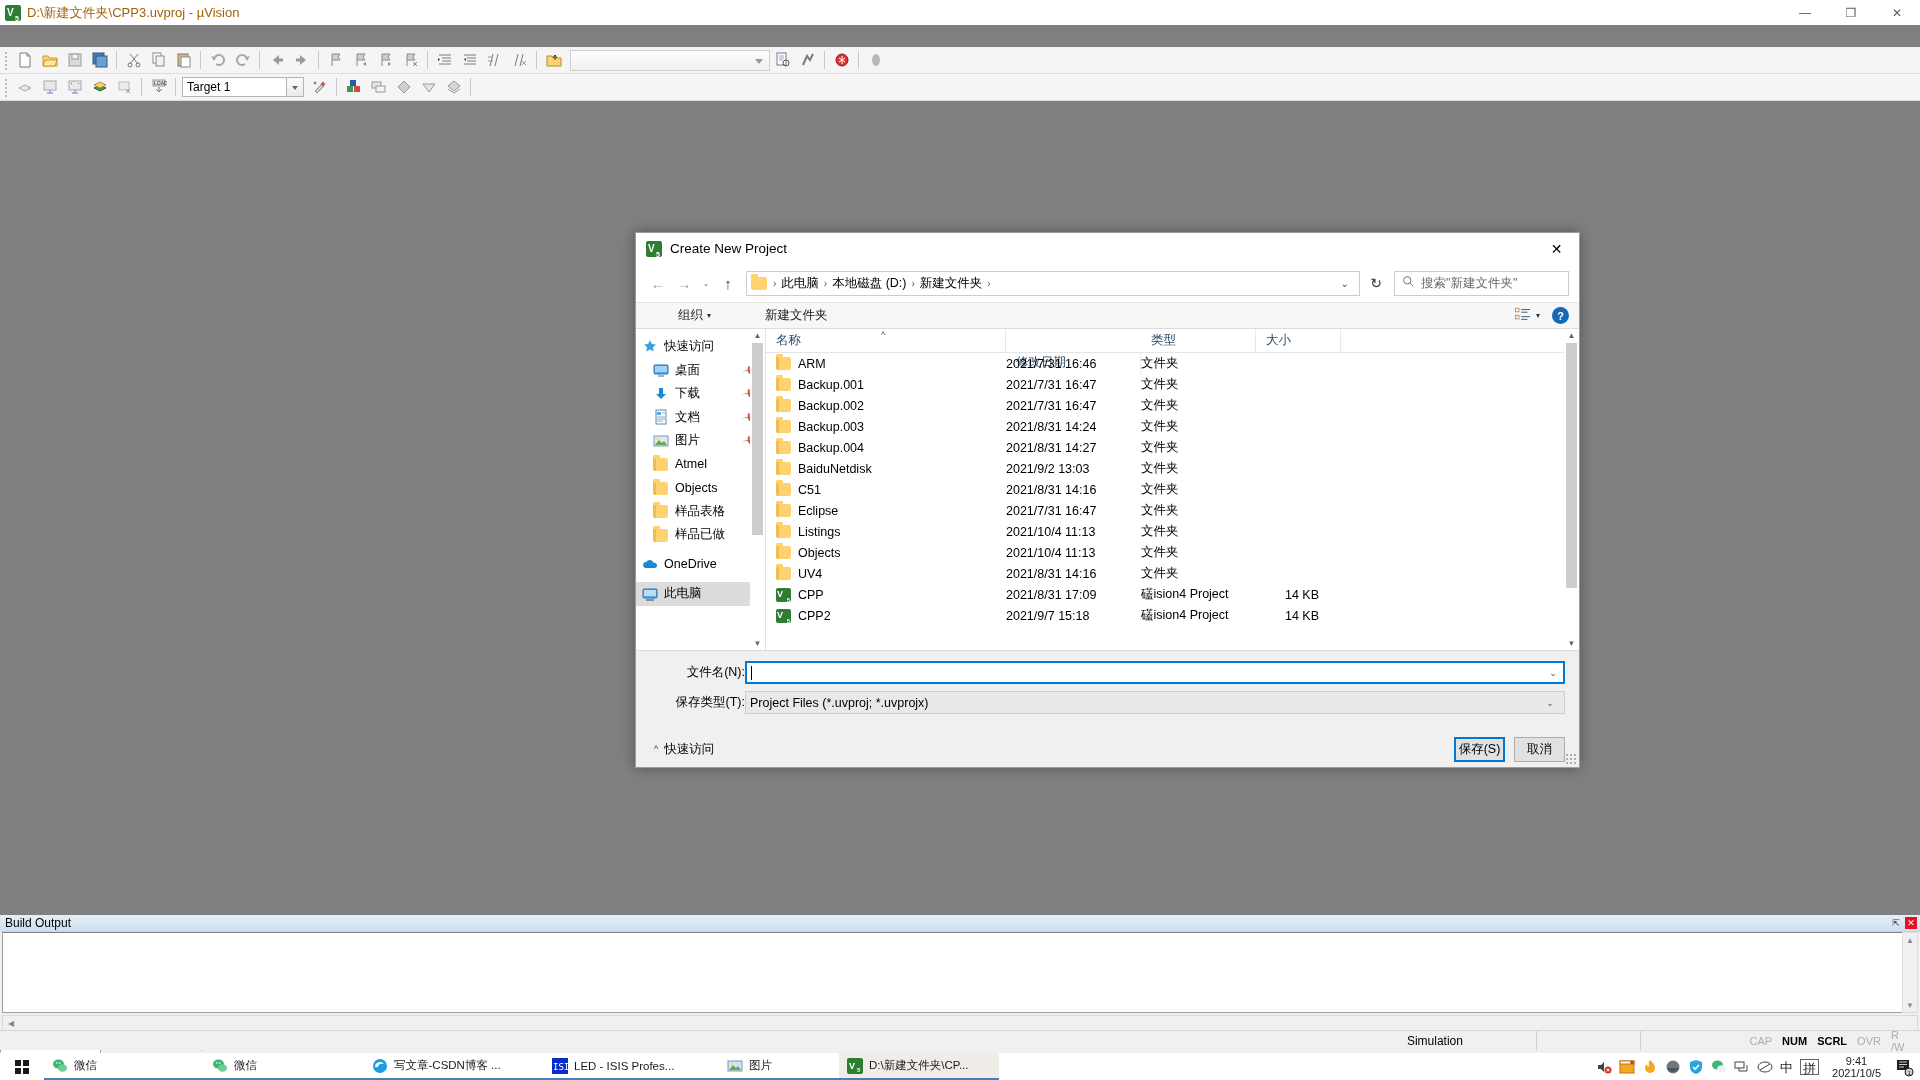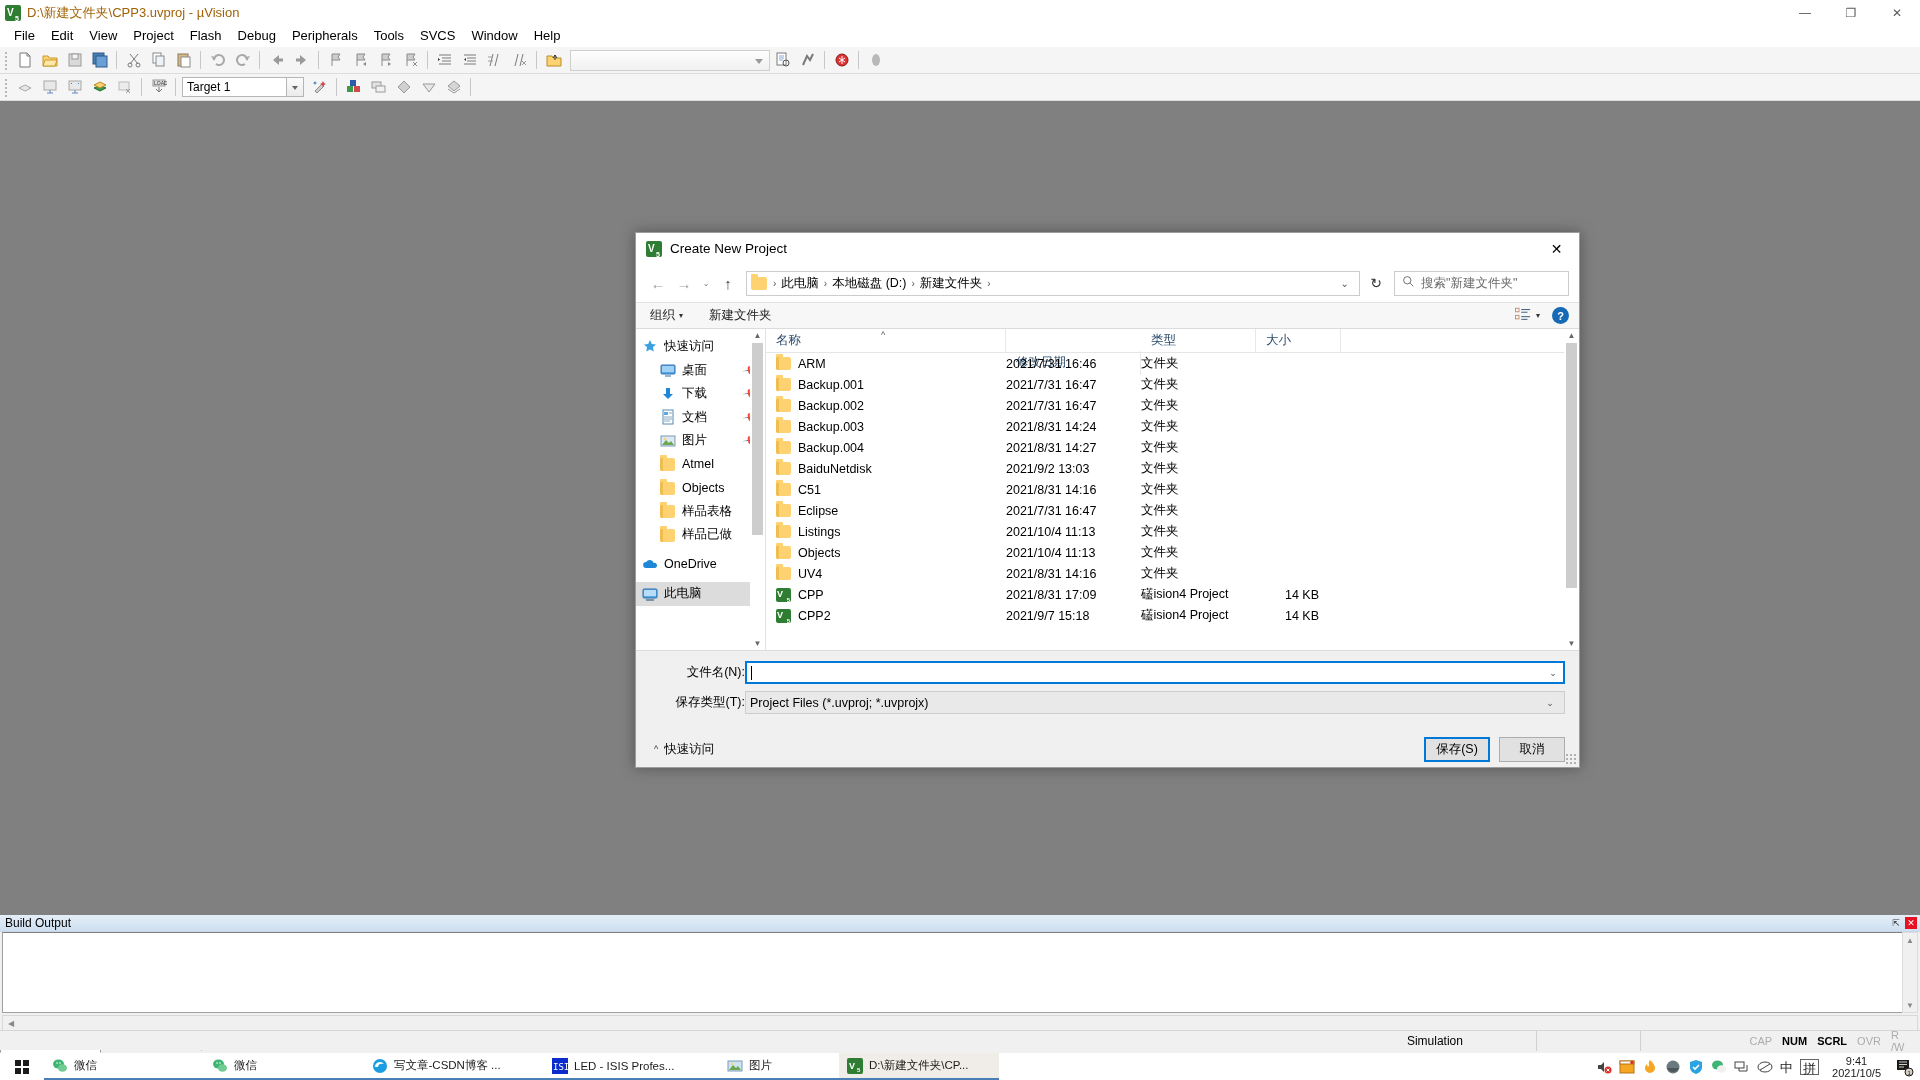--- a/index.html
+++ b/index.html
@@ -207,41 +207,41 @@
   .search-box {
     width:175px; height:25px; border:1px solid #ccc; background:#fff;
     display:flex; align-items:center; gap:6px; padding:0 7px; margin-left:2px;
   }
   .search-ph { font-size:12.5px; color:#6a6a6a; white-space:nowrap; overflow:hidden; }
 
   .dlg-cmdbar {
     height:27px; background:#f7f7f7; border-top:1px solid #e3e3e3; border-bottom:1px solid #dcdcdc;
     display:flex; align-items:center; padding:0 10px; gap:18px;
   }
-  .cmd-item { font-size:12.5px; color:#1a1a1a; display:flex; align-items:center; gap:4px; padding:2px 4px; }
+  .cmd-item { font-size:12.5px; color:#1a1a1a; display:flex; align-items:center; gap:4px; padding:2px 4px;margin-left:28px; }
   .cmd-caret { font-size:8px; color:#333; }
   .cmdbar-right { margin-left:auto; display:flex; align-items:center; gap:12px; }
   .viewmode { display:flex; align-items:center; gap:5px; }
   .help-circle {
     width:17px; height:17px; border-radius:50%; background:#1669b5; color:#fff;
     display:flex; align-items:center; justify-content:center; font-size:11px; font-weight:bold;
   }
 
   .dlg-main { flex:1 1 auto; display:flex; min-height:0; position:relative; }
 
   .dlg-sidebar {
     width:130px; flex:0 0 130px; background:#fff; border-right:1px solid #e2e2e2;
     position:relative; overflow:hidden;
   }
   .side-list { padding-top:6px; }
   .side-row {
     height:23.5px; display:flex; align-items:center; gap:6px; padding-left:6px; font-size:12.5px; color:#000;
     position:relative;
   }
-  .side-row.indent1 { padding-left:17px;margin-left:7px; }
+  .side-row.indent1 { padding-left:17px; }
   .side-row.selected { background:#dcdcdc; }
   .side-ico { width:16px; height:16px; flex:0 0 auto; position:relative; }
   .side-label { white-space:nowrap; overflow:hidden; }
   .pin { margin-left:auto; margin-right:7px; color:#9a9a9a; font-size:11px; transform:rotate(35deg); }
 
   .side-scroll {
     position:absolute; right:0; top:0; bottom:0; width:15px; background:#fff;
     display:flex; flex-direction:column; align-items:center; justify-content:space-between;
   }
   .side-scroll .sb-arrow { font-size:8px; color:#666; padding:2px 0; }
@@ -295,21 +295,21 @@
     flex:1 1 auto; height:23px; border:1px solid #cdcdcd; background:#e9e9e9;
     display:flex; align-items:center; padding:0 4px; font-size:12.5px; color:#000; position:relative;
   }
   .ft-drop { margin-left:auto; width:20px; display:flex; align-items:center; justify-content:center; color:#555; font-size:9px;}
 
   .dlg-actions { display:flex; align-items:center; padding:10px 0 0 0; height:46px; }
   .hidefolders { display:flex; align-items:center; gap:6px; font-size:12.5px; color:#000; padding:2px 4px;}
   .hf-caret { font-size:9px; color:#333; }
   .btn-group { margin-left:auto; display:flex; gap:9px; }
   .dbtn {
-    width:66px; height:25px; font-size:12.5px; display:flex; align-items:center; justify-content:center;
+    width:51px; height:25px; font-size:12.5px; display:flex; align-items:center; justify-content:center;
     background:#e1e1e1; border:1px solid #adadad; color:#000;
   }
   .dbtn.primary { background:#e1e1e1; border:2px solid #0078d7; }
   .grip {
     position:absolute; right:3px; bottom:3px; width:11px; height:11px;
     background-image:
       radial-gradient(#b0b0b0 45%, transparent 46%);
     background-size:4px 4px;
   }
 </style>
@@ -323,33 +323,20 @@
     <div class="uv-titlebar">
       <div class="uv-title-icon"></div>
       <span class="uv-title-text">D:\新建文件夹\CPP3.uvproj - µVision</span>
       <div class="win-ctrl-group">
         <div class="win-ctrl">—</div>
         <div class="win-ctrl">❐</div>
         <div class="win-ctrl close">✕</div>
       </div>
     </div>
 
-    <div class="uv-menubar">
-      <div class="uv-menu-item">File</div>
-      <div class="uv-menu-item">Edit</div>
-      <div class="uv-menu-item">View</div>
-      <div class="uv-menu-item">Project</div>
-      <div class="uv-menu-item">Flash</div>
-      <div class="uv-menu-item">Debug</div>
-      <div class="uv-menu-item">Peripherals</div>
-      <div class="uv-menu-item">Tools</div>
-      <div class="uv-menu-item">SVCS</div>
-      <div class="uv-menu-item">Window</div>
-      <div class="uv-menu-item">Help</div>
-    </div>
 
     <div class="uv-toolbar row1">
       <div class="tb-grip"></div>
       <div class="tb-btn">
         <svg width="16" height="16" viewBox="0 0 16 16">
             <path d="M3 1h7l3 3v11H3z" fill="#fff" stroke="#7a7a7a"></path>
             <path d="M10 1v3h3" fill="none" stroke="#7a7a7a"></path>
           </svg>
       </div>
       <div class="tb-btn">

